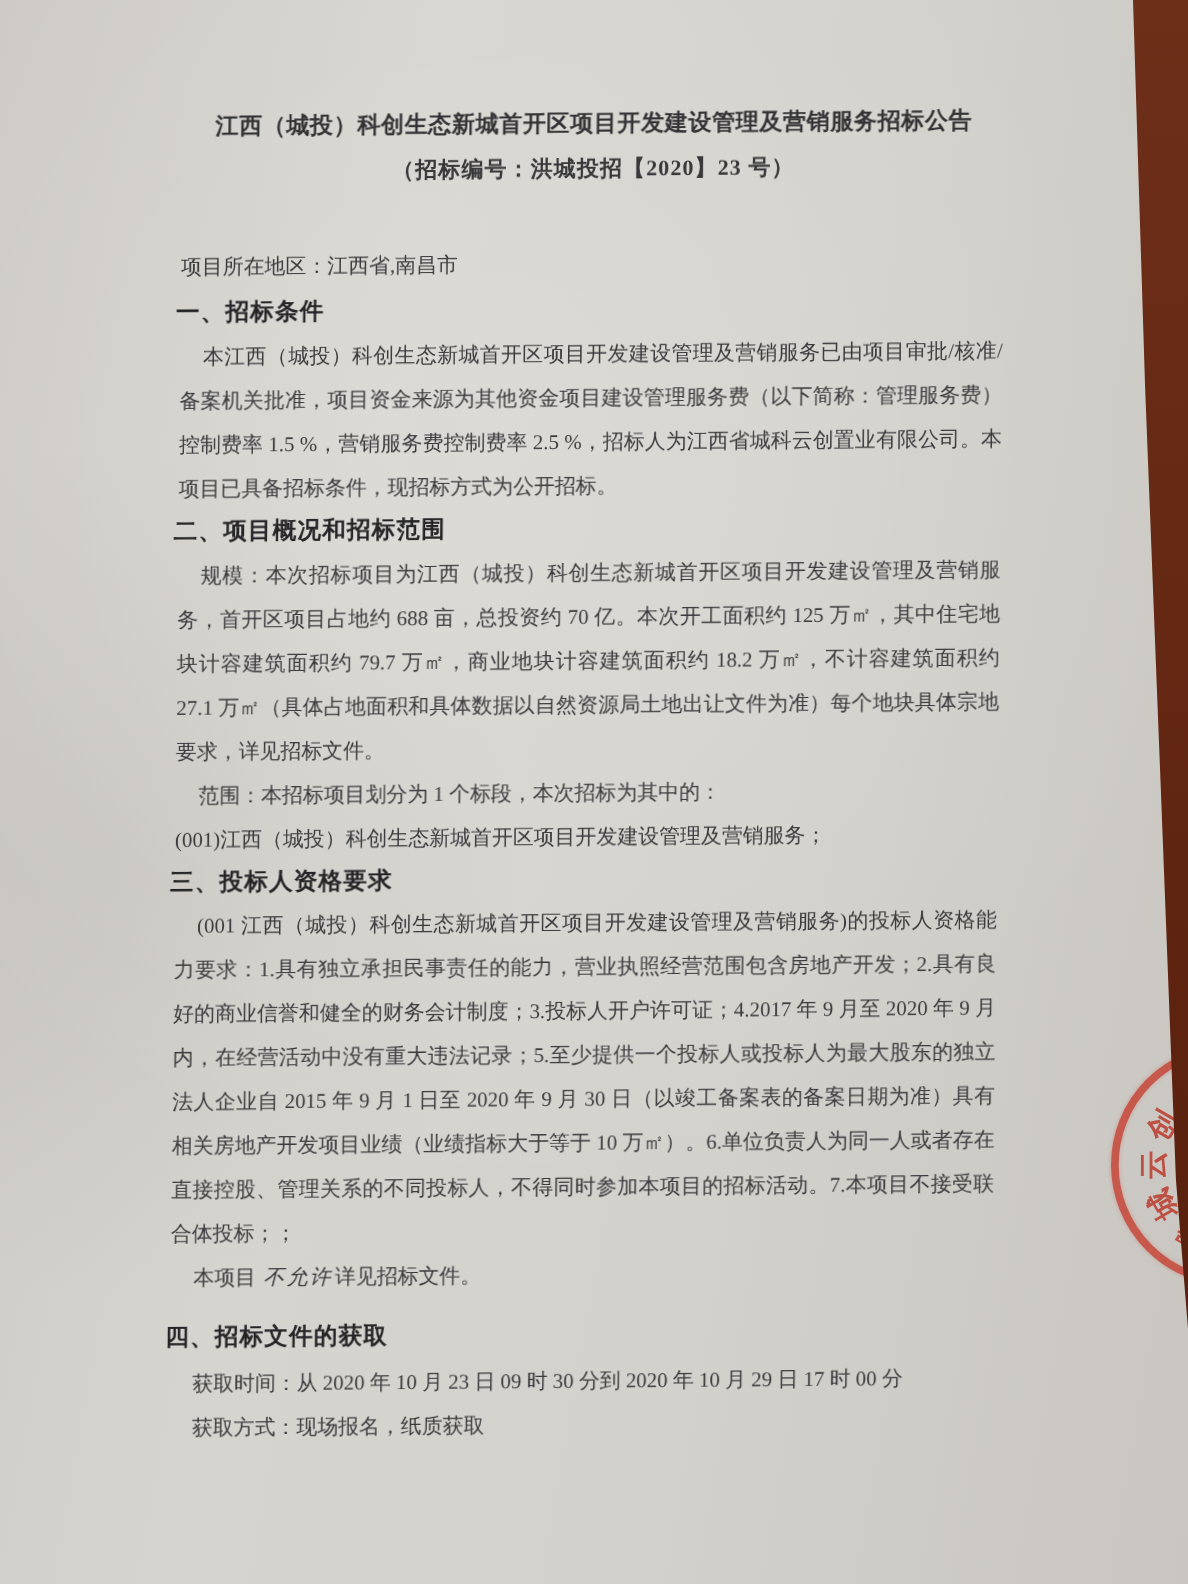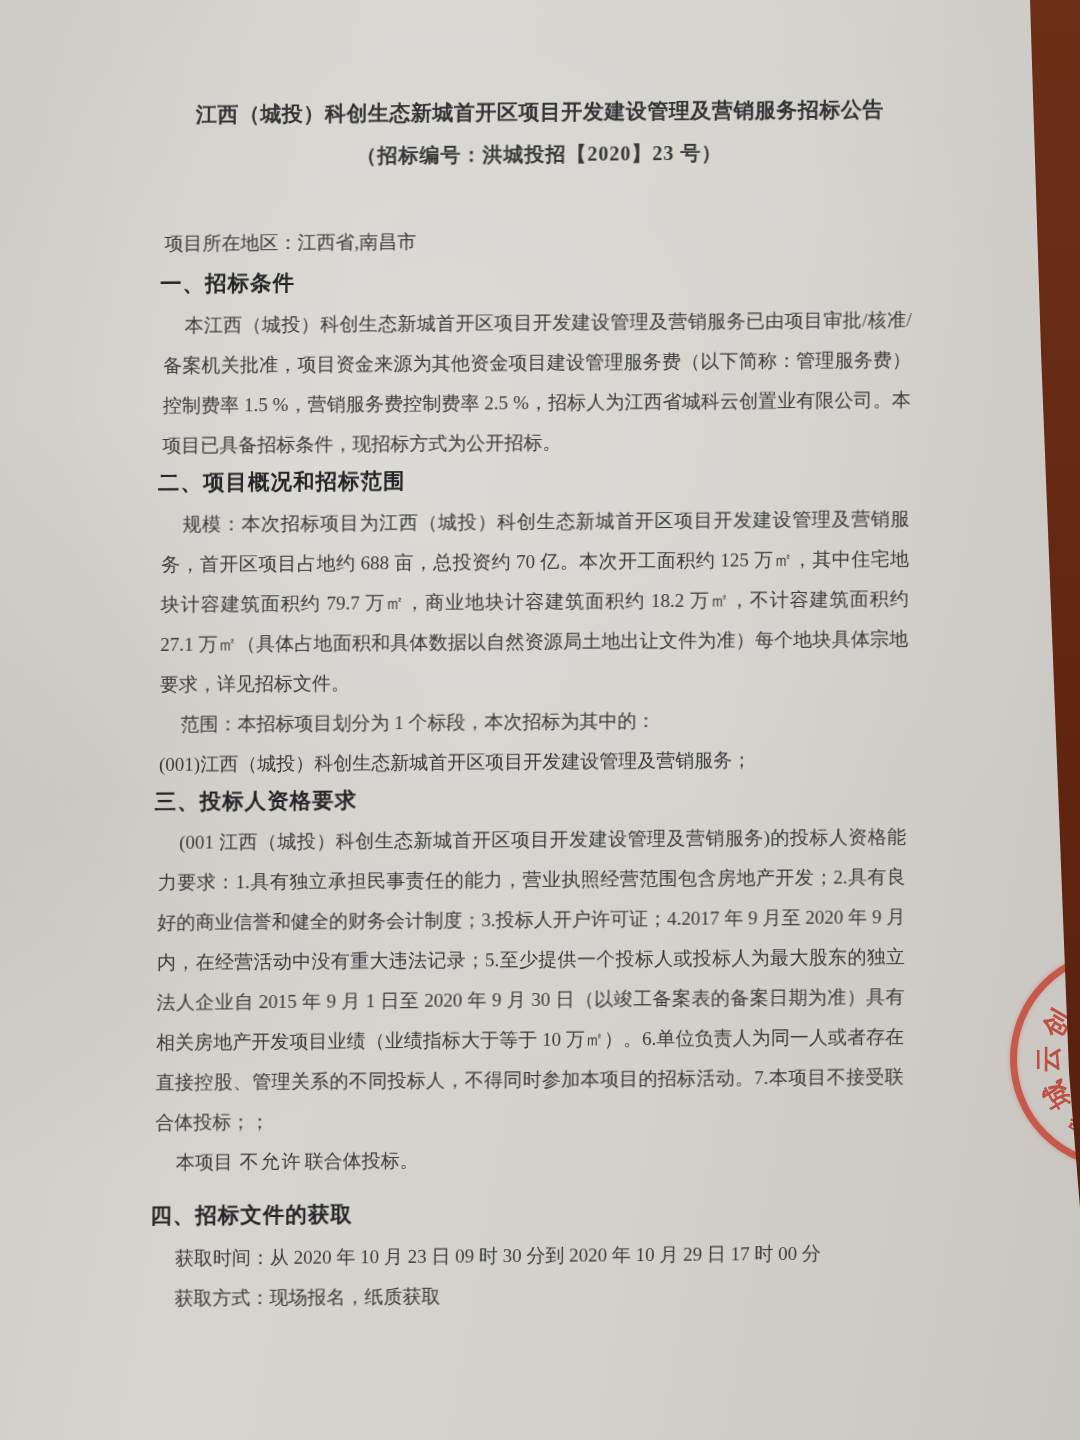--- a/index.html
+++ b/index.html
@@ -58,21 +58,21 @@
   .sec-h.tight { margin-top: 2px; }
   .sec-h.h4 { margin-top: 18px; }
   .para {
     line-height: 40px; text-align: justify;
     text-indent: 1.1em; margin: 0;
   }
   .para.first { margin-top: 7px; }
   .para.req { margin-top: 6px; }
   .para.time { margin-top: 8px; }
   .para.noindent { text-indent: 0; }
-  .emph { letter-spacing: 2px; padding: 0 2px; }
+  .emph { font-style: italic; letter-spacing: 2px; padding: 0 2px; }
   
   .stamp {
     position: absolute;
     left: 1010px; top: 949px; width: 206px; height: 206px;
     border: 7px solid rgba(196,64,50,0.82);
     border-radius: 50%;
     box-shadow: 0 0 4px rgba(196,64,50,0.35), inset 0 0 4px rgba(196,64,50,0.30);
     z-index: 3;
     filter: blur(0.4px);
   }
@@ -102,21 +102,21 @@
     <div class="sec-h">一、招标条件</div>
     <p class="para first">本江西（城投）科创生态新城首开区项目开发建设管理及营销服务已由项目审批/核准/备案机关批准，项目资金来源为其他资金项目建设管理服务费（以下简称：管理服务费）控制费率 1.5 %，营销服务费控制费率 2.5 %，招标人为江西省城科云创置业有限公司。本项目已具备招标条件，现招标方式为公开招标。</p>
 
     <div class="sec-h tight">二、项目概况和招标范围</div>
     <p class="para first">规模：本次招标项目为江西（城投）科创生态新城首开区项目开发建设管理及营销服务，首开区项目占地约 688 亩，总投资约 70 亿。本次开工面积约 125 万㎡，其中住宅地块计容建筑面积约 79.7 万㎡，商业地块计容建筑面积约 18.2 万㎡，不计容建筑面积约 27.1 万㎡（具体占地面积和具体数据以自然资源局土地出让文件为准）每个地块具体宗地要求，详见招标文件。</p>
     <p class="para">范围：本招标项目划分为 1 个标段，本次招标为其中的：</p>
     <p class="para noindent">(001)江西（城投）科创生态新城首开区项目开发建设管理及营销服务；</p>
 
     <div class="sec-h tight">三、投标人资格要求</div>
     <p class="para req">(001 江西（城投）科创生态新城首开区项目开发建设管理及营销服务)的投标人资格能力要求：1.具有独立承担民事责任的能力，营业执照经营范围包含房地产开发；2.具有良好的商业信誉和健全的财务会计制度；3.投标人开户许可证；4.2017 年 9 月至 2020 年 9 月内，在经营活动中没有重大违法记录；5.至少提供一个投标人或投标人为最大股东的独立法人企业自 2015 年 9 月 1 日至 2020 年 9 月 30 日（以竣工备案表的备案日期为准）具有相关房地产开发项目业绩（业绩指标大于等于 10 万㎡）。6.单位负责人为同一人或者存在直接控股、管理关系的不同投标人，不得同时参加本项目的招标活动。7.本项目不接受联合体投标；；</p>
-    <p class="para"><span>本项目</span> <span class="emph">不允许</span><span>联合体投标。</span></p>
+    <p class="para"><span>本项目</span> <span class="emph">不允许</span><span>详见招标文件。</span></p>
 
     <div class="sec-h h4">四、招标文件的获取</div>
     <p class="para time">获取时间：从 2020 年 10 月 23 日 09 时 30 分到 2020 年 10 月 29 日 17 时 00 分</p>
     <p class="para">获取方式：现场报名，纸质获取</p>
   </div>
 
   <div class="stamp">
     <span class="ch c0">科</span>
     <span class="ch c1">创</span>
     <span class="ch c2">云</span>

